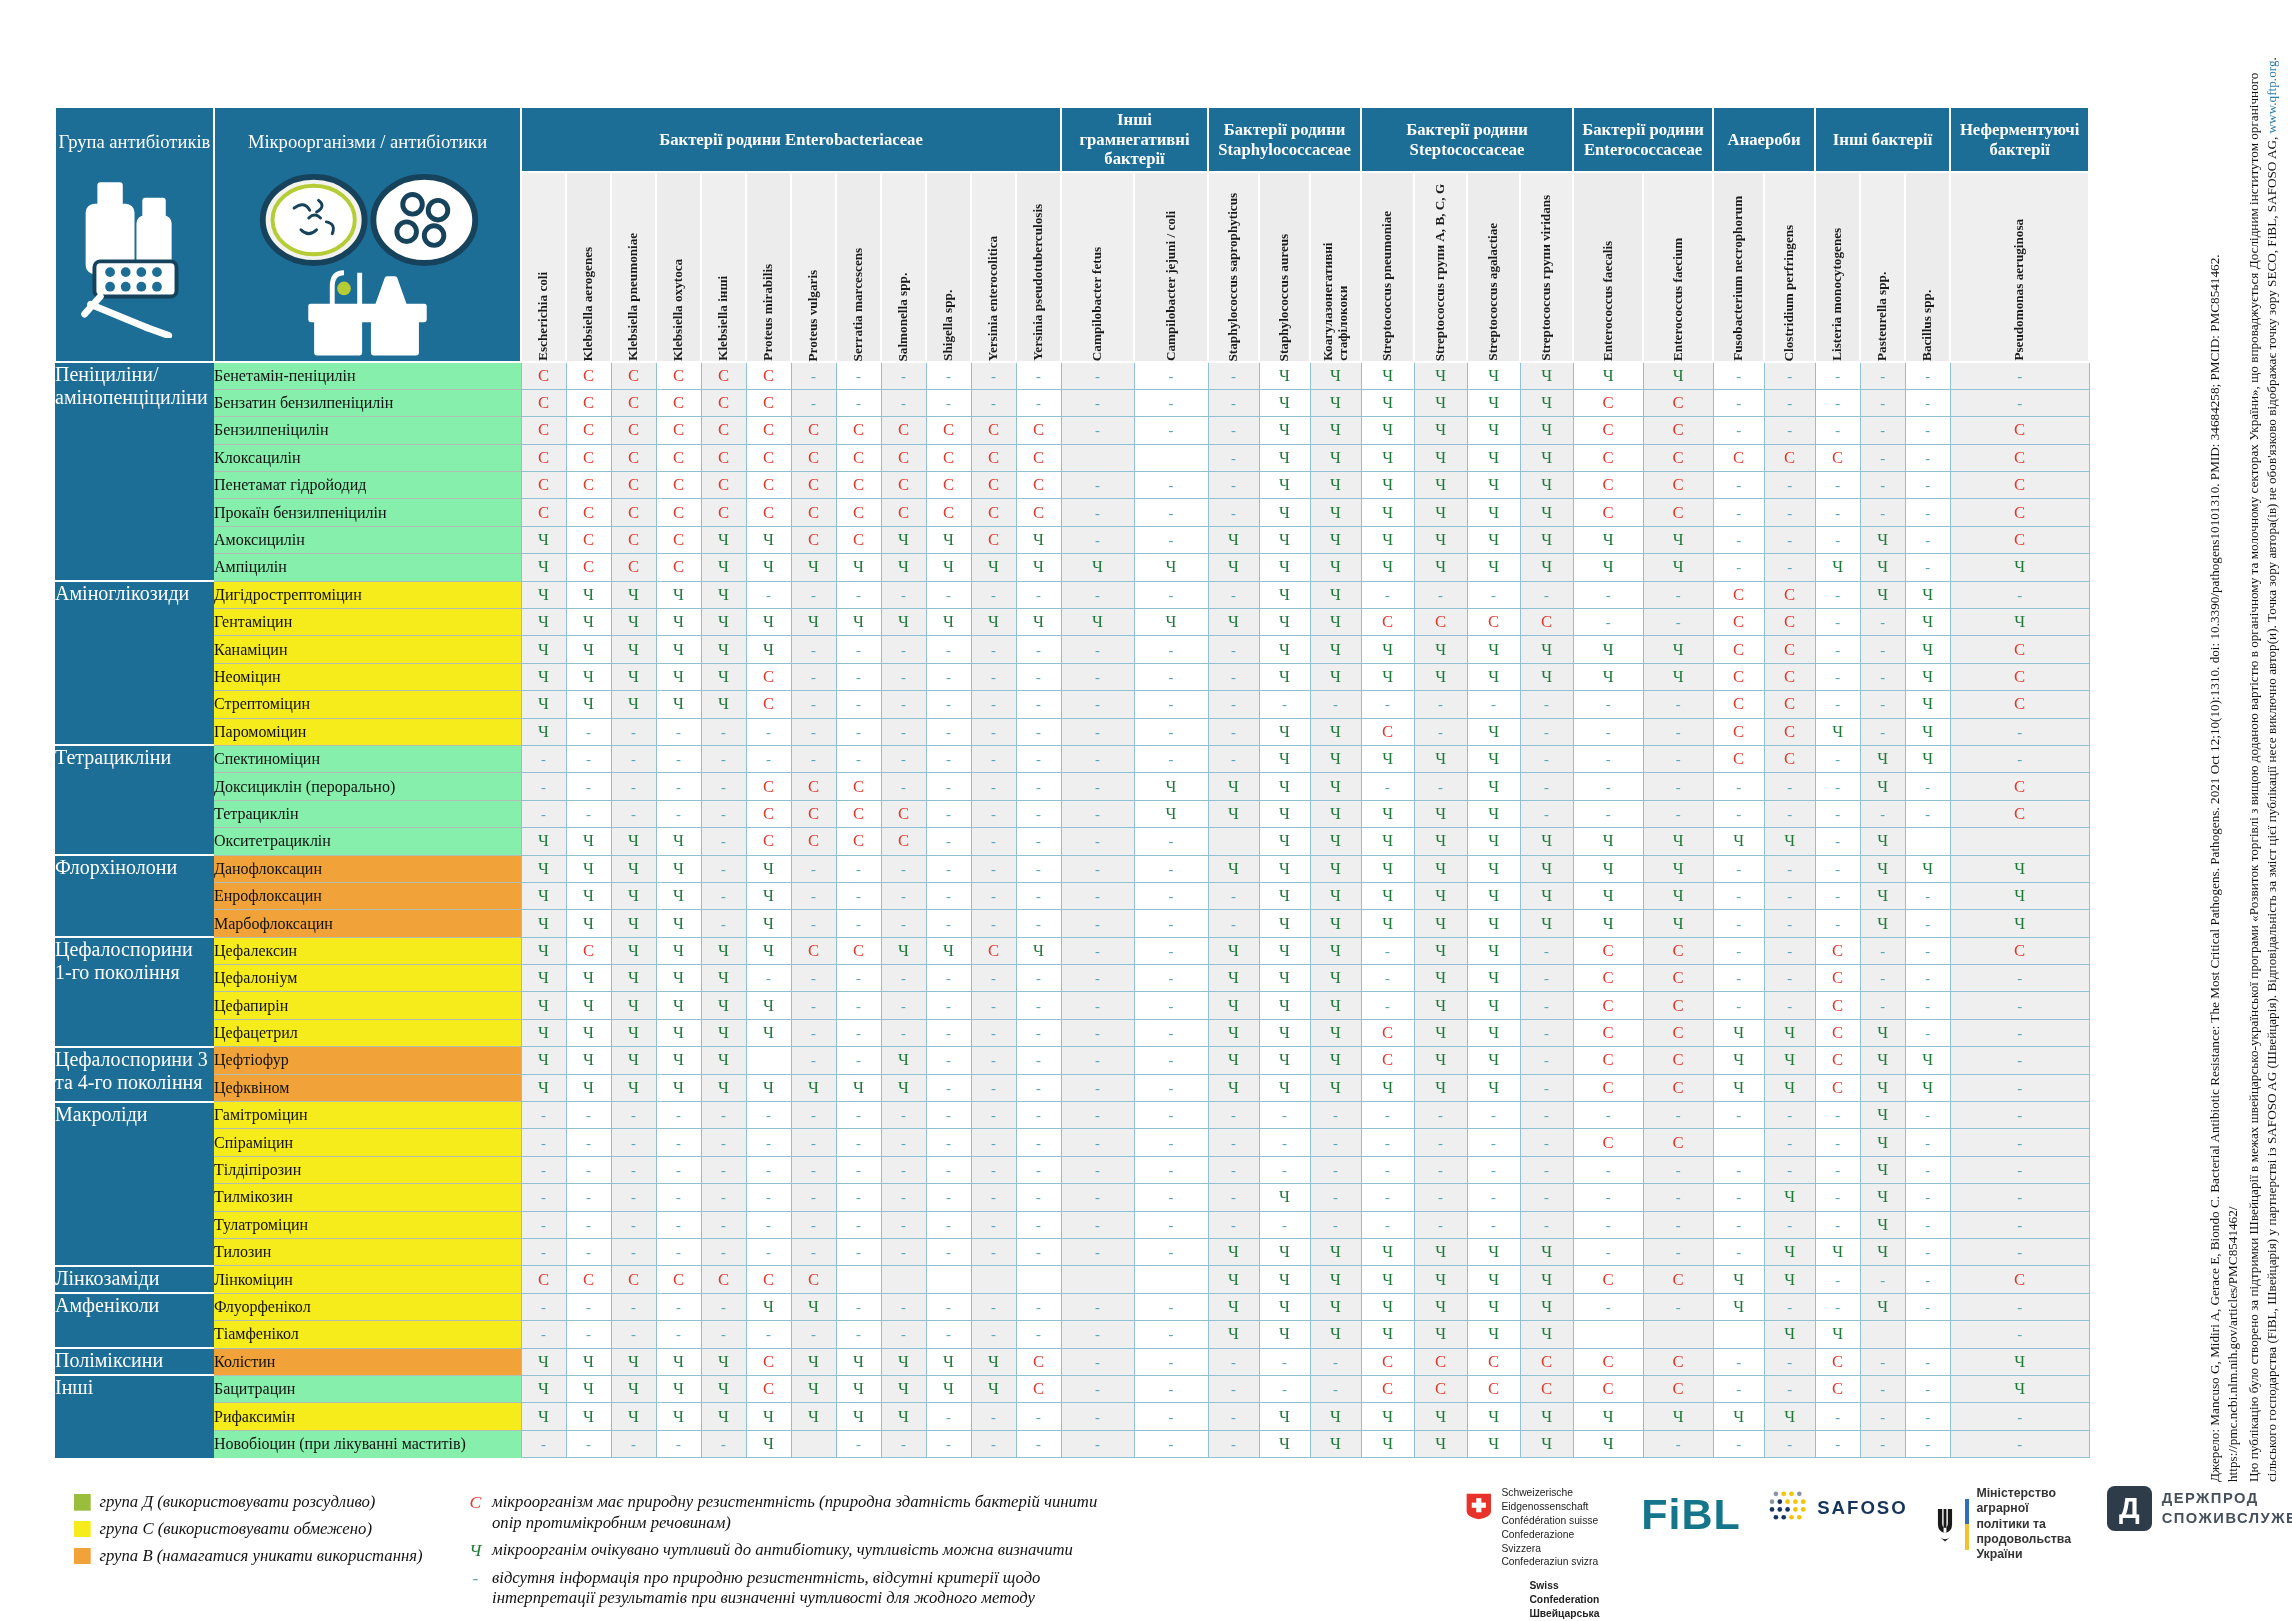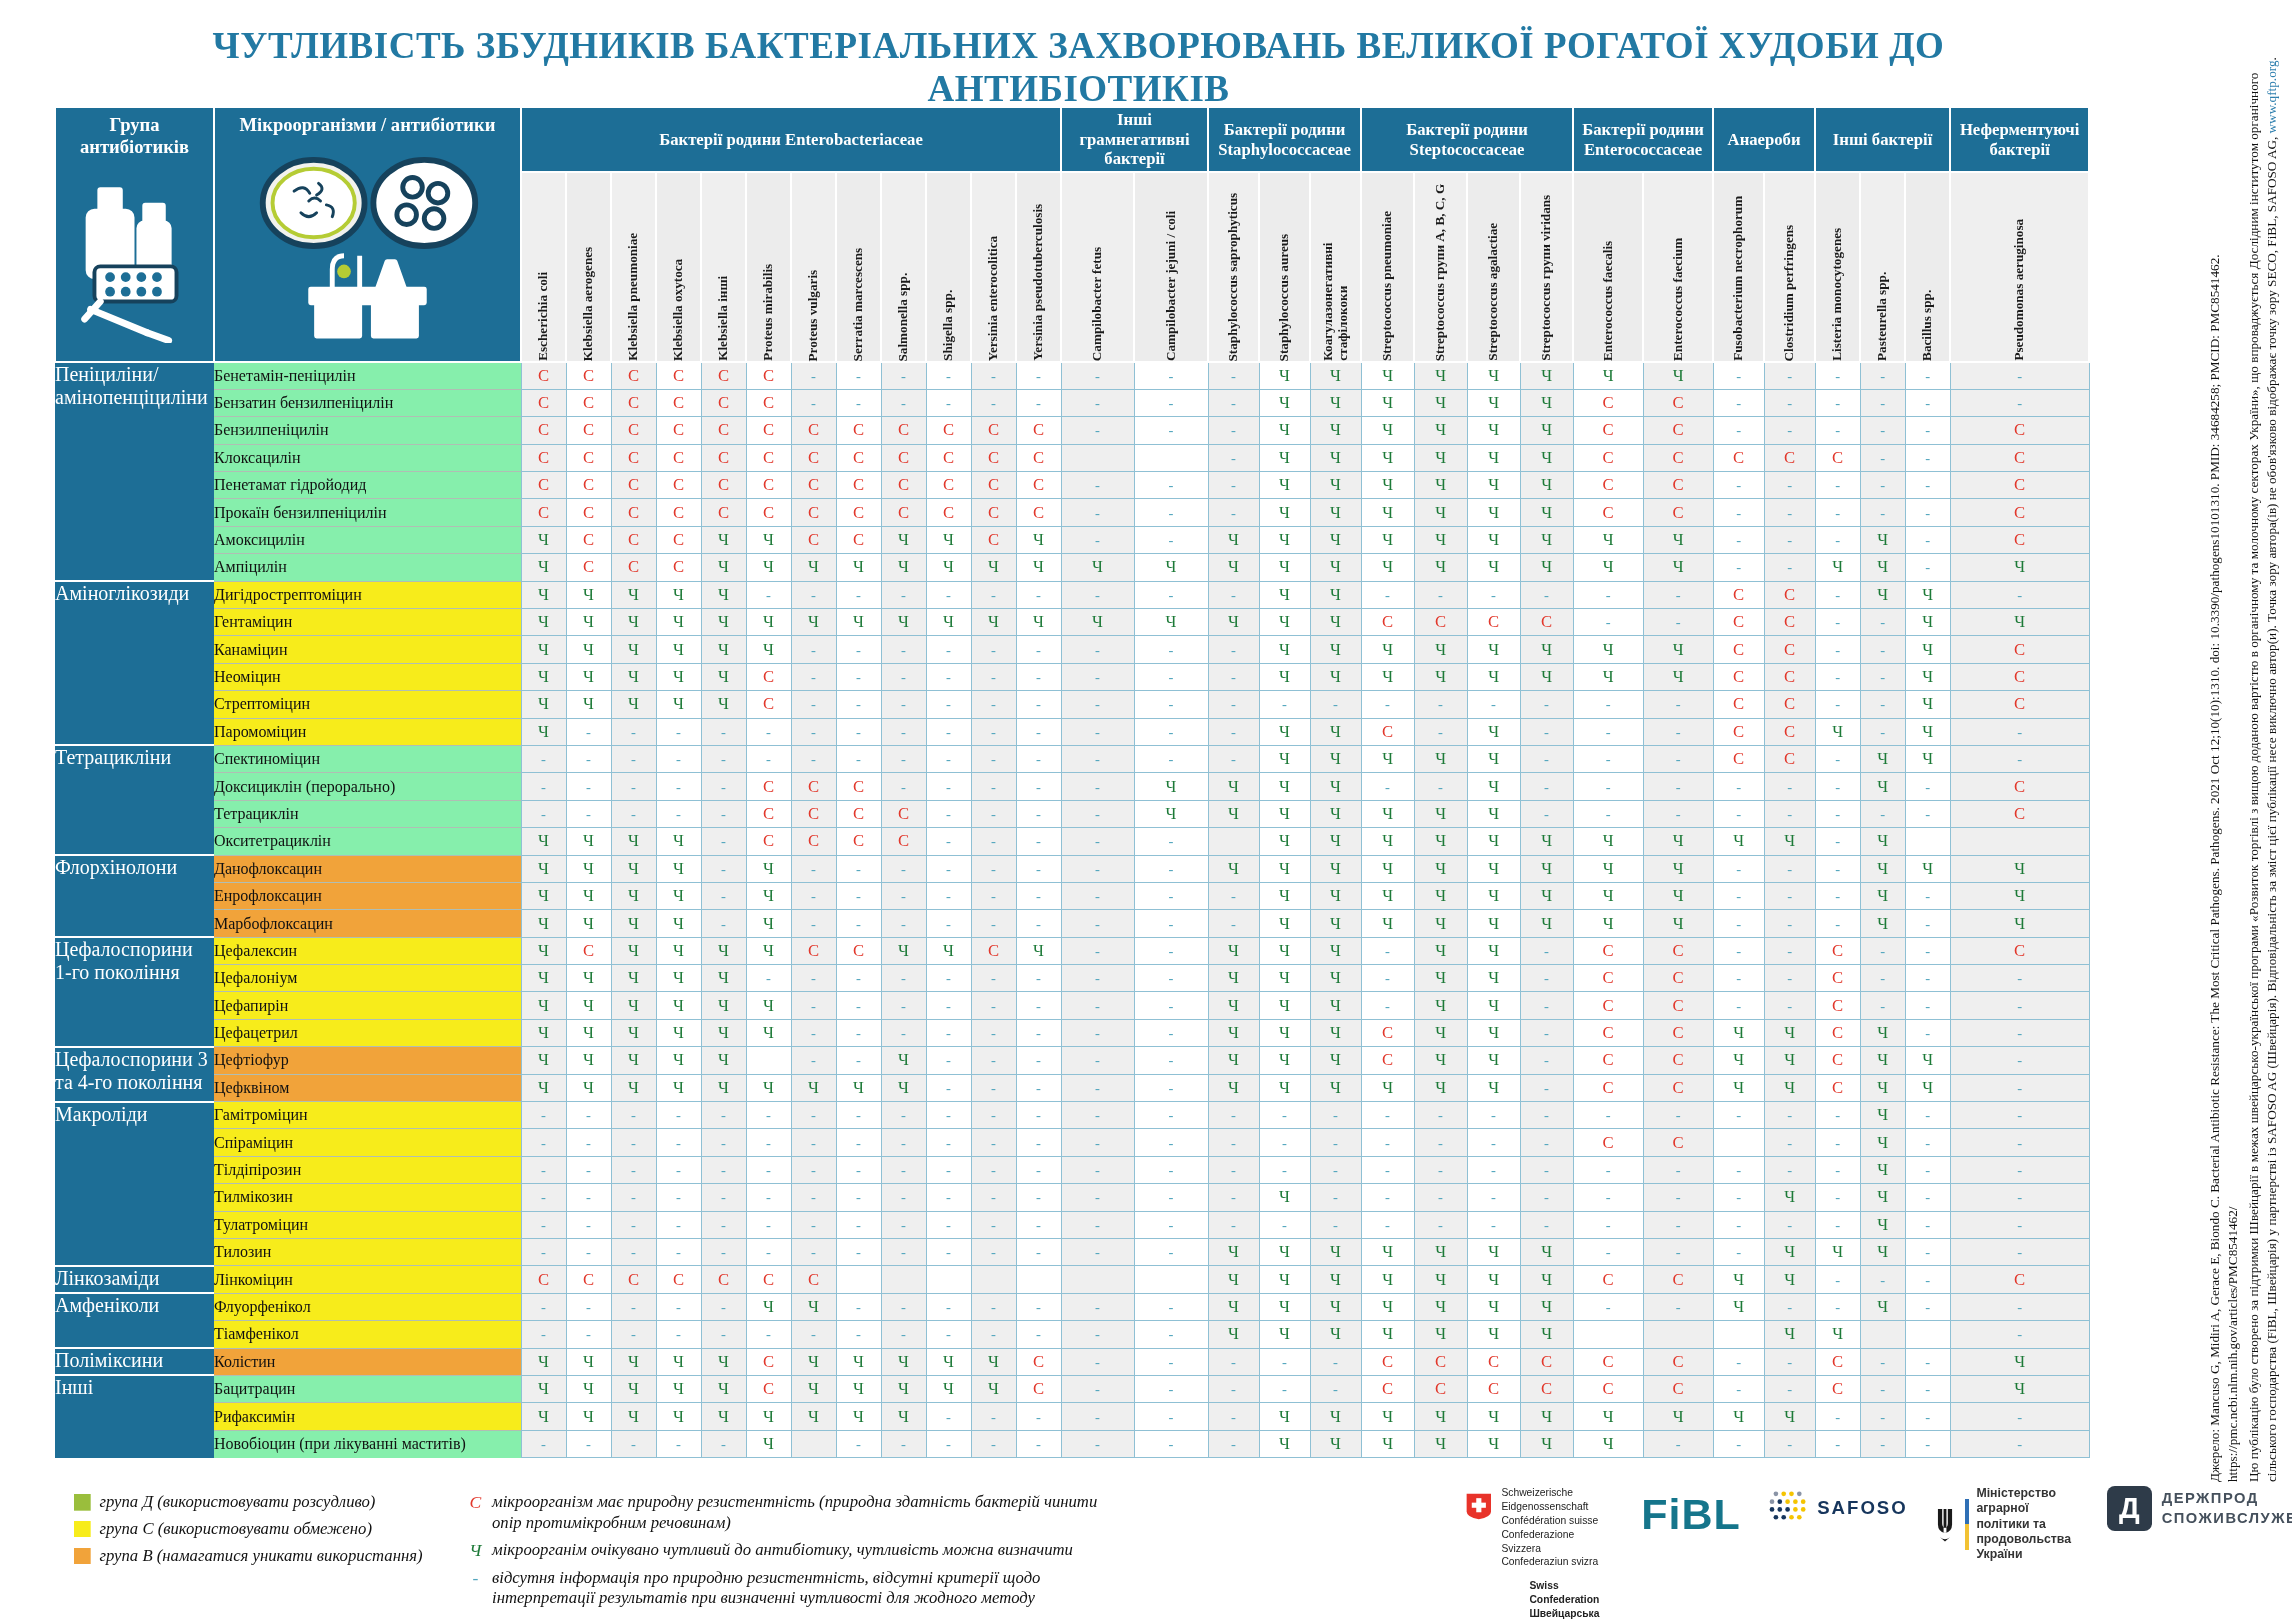--- a/index.html
+++ b/index.html
@@ -6,21 +6,21 @@
   .page{position:relative;width:2293px;height:1621px;background:#fff;overflow:hidden;
         font-family:"Liberation Serif",serif;color:#111;}
   .title{position:absolute;left:69px;top:23.5px;width:2019px;text-align:center;
          font-size:37px;font-weight:bold;color:#2279a3;letter-spacing:0.5px;}
   
   table.matrix{position:absolute;left:54px;top:106px;width:2034px;border-collapse:collapse;table-layout:fixed;}
   .matrix th,.matrix td{padding:0;box-sizing:border-box;}
   .grp-hdr{background:#1d6e96;color:#fff;font-weight:bold;font-size:16.7px;line-height:1.18;
            text-align:center;vertical-align:middle;border:2px solid #fff;height:65px;}
   .corner{background:#1d6e96;color:#fff;border:2px solid #fff;vertical-align:top;text-align:center;}
-  .corner .lbl{font-weight:bold;font-size:18.6px;line-height:1.2;padding-top:6px;}
+  .corner .lbl{font-weight:normal;font-size:18.6px;line-height:1.2;padding-top:23px;}
   .corner .art{margin-top:17.6px;}
   .bact{background:#ececec;border:2px solid #fff;vertical-align:bottom;height:190px;}
   .rot{display:block;margin:0 auto;padding-bottom:7.8px;writing-mode:vertical-rl;transform:rotate(180deg);
        font-size:13.2px;line-height:1.12;color:#1a1a1a;max-height:180px;text-align:left;}
   .grp{background:#1d6e96;color:#fff;font-size:20px;line-height:1.15;vertical-align:top;
        text-align:left;padding:3.9px 3.9px 0 9.8px;border-top:2.9px solid #fff;font-weight:normal;}
   .abx{font-size:16px;text-align:left;padding-left:8.8px;border-top:1px solid rgba(30,70,40,.35);
        white-space:nowrap;overflow:hidden;}
   .cat-Д{background:#86efac;}
   .cat-С{background:#f7ec1b;}
@@ -57,21 +57,20 @@
   .citation{position:absolute;right:11.8px;top:33px;height:1449px;writing-mode:vertical-rl;
             transform:rotate(180deg);font-size:13.2px;line-height:1.35;color:#101010;}
   .citation p{margin:0 3.9px 0 0;}
   .citation .link{color:#2e7fae;}
 </style>
 </head>
 <body>
 
 <div class="page">
 
-  <div class="title">ЧУТЛИВІСТЬ ЗБУДНИКІВ БАКТЕРІАЛЬНИХ ЗАХВОРЮВАНЬ ВЕЛИКОЇ РОГАТОЇ ХУДОБИ ДО АНТИБІОТИКІВ</div>
 
   <table class="matrix">
       <colgroup>
         <col style="width: 159px;">
         <col style="width: 307px;">
         <col style="width: 45px;">
         <col style="width: 45px;">
         <col style="width: 45px;">
         <col style="width: 45px;">
         <col style="width: 45px;">

